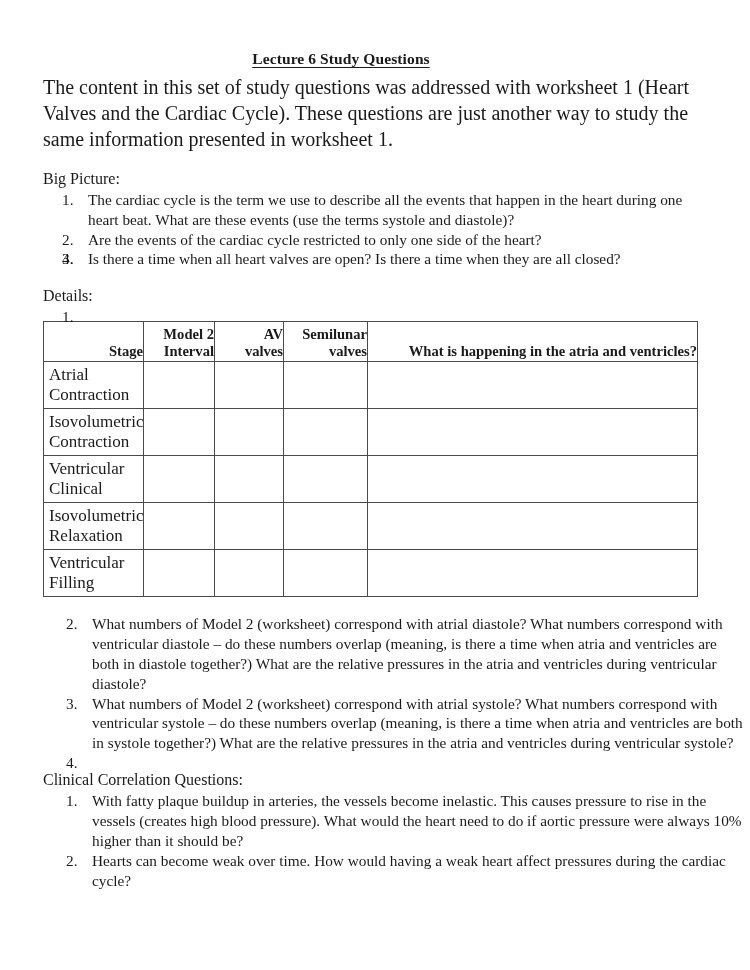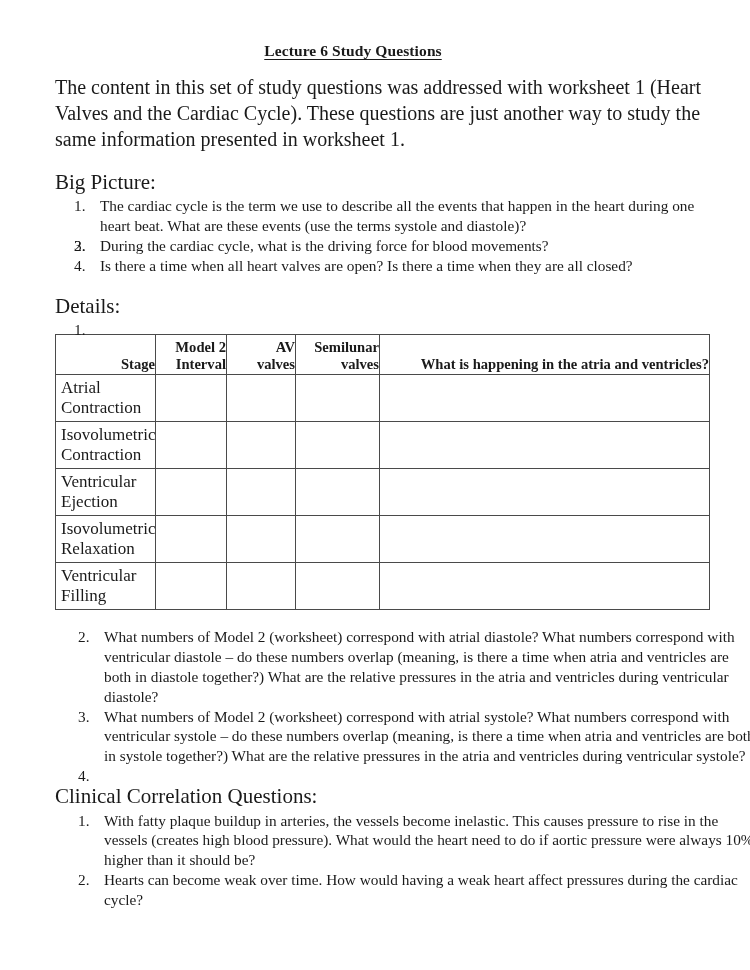--- a/index.html
+++ b/index.html
@@ -15,23 +15,22 @@
     font-family: "Liberation Serif", "DejaVu Serif", serif;
     color: #1a1a1a;
     overflow: hidden;
   }
   .page {
     position: absolute;
     left: 0;
     top: 0;
     width: 682px;
     height: 970px;
-    padding: 0;
+    padding: 8px;
     box-sizing: border-box;
-    margin-left: 12px;
   }
 
   
   .doc-title {
     text-align: center;
     font-weight: bold;
     font-size: 15.5px;
     letter-spacing: 0.1px;
     margin: 42px 0 0 0;
     padding: 0;
@@ -50,21 +49,21 @@
     width: 660px;
   }
   p.para {
     font-size: 20px;
     line-height: 1.30;
     margin: 0;
     padding: 0;
     text-align: left;
   }
   .section-label {
-    font-size: 21px;
+    font-size: 16px;
     line-height: 1.30;
     margin: 0;
     padding: 0;
   }
   .gap-para { height: 17px; }
 
   
   ol.qlist {
     list-style: none;
     margin: 0;
@@ -156,24 +155,24 @@
 
     <div class="section-label">Big Picture:</div>
 
     <ol class="qlist indent-a">
       <li>
         <span class="num">1.</span>
         <span>The cardiac cycle is the term we use to describe all the events that happen in the heart during one heart beat. What are these events (use the terms systole and diastole)?</span>
       </li>
       <li>
         <span class="num">2.</span>
+        <span>Are the events of the cardiac cycle restricted to only one side of the heart?</span>
       </li>
       <li>
         <span class="num">3.</span>
-        <span>During the cardiac cycle, what is the driving force for blood movements?</span>
       </li>
       <li>
         <span class="num">4.</span>
         <span>Is there a time when all heart valves are open? Is there a time when they are all closed?</span>
       </li>
     </ol>
 
     <div class="gap-para"></div>
 
     <div class="section-label">Details:</div>
@@ -234,21 +233,21 @@
               <span class="hl">Contraction</span>
             </td>
             <td></td>
             <td></td>
             <td></td>
             <td></td>
           </tr>
           <tr>
             <td class="stage-cell">
               <span class="hl">Ventricular</span><br>
-              <span class="hl">Ejection</span>
+              <span class="hl">Clinical</span>
             </td>
             <td></td>
             <td></td>
             <td></td>
             <td></td>
           </tr>
           <tr>
             <td class="stage-cell">
               <span class="hl">Isovolumetric</span><br>
               <span class="hl">Relaxation</span>

